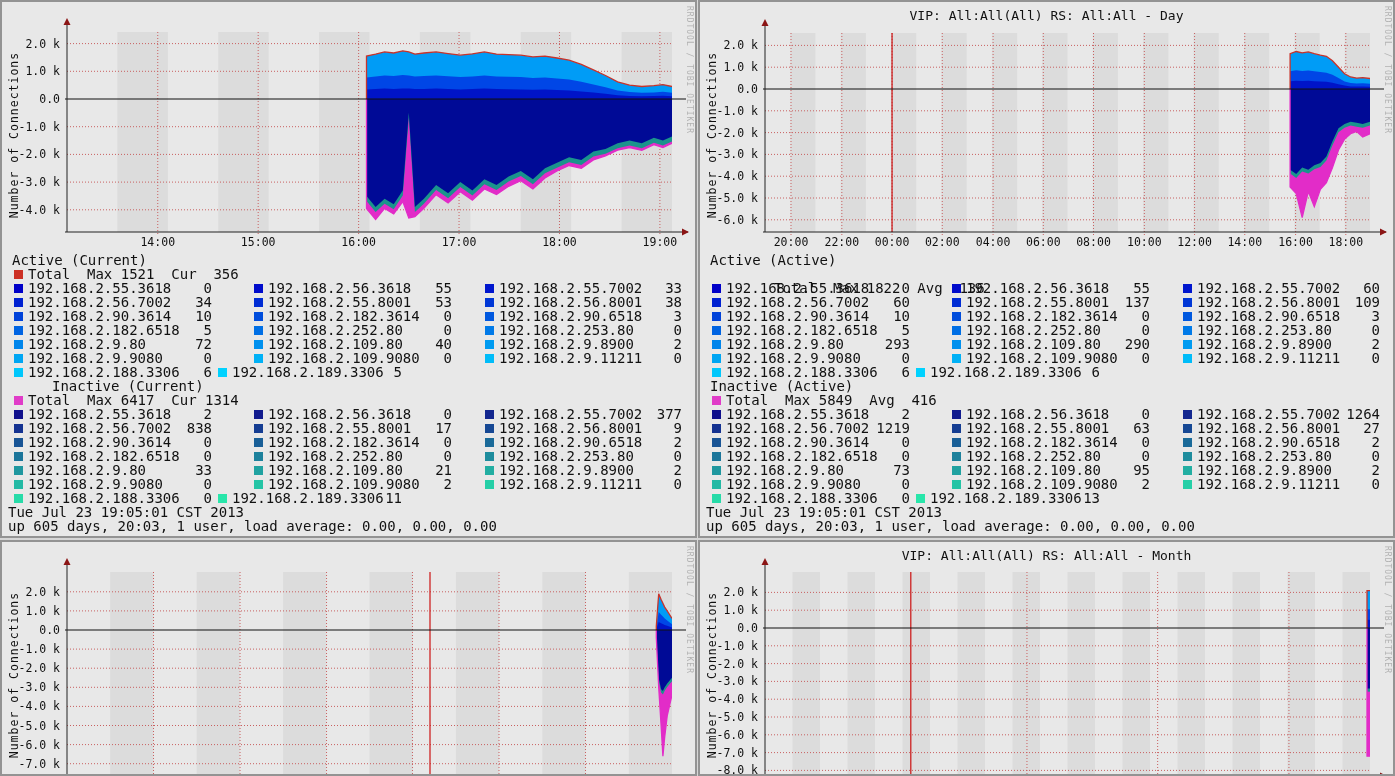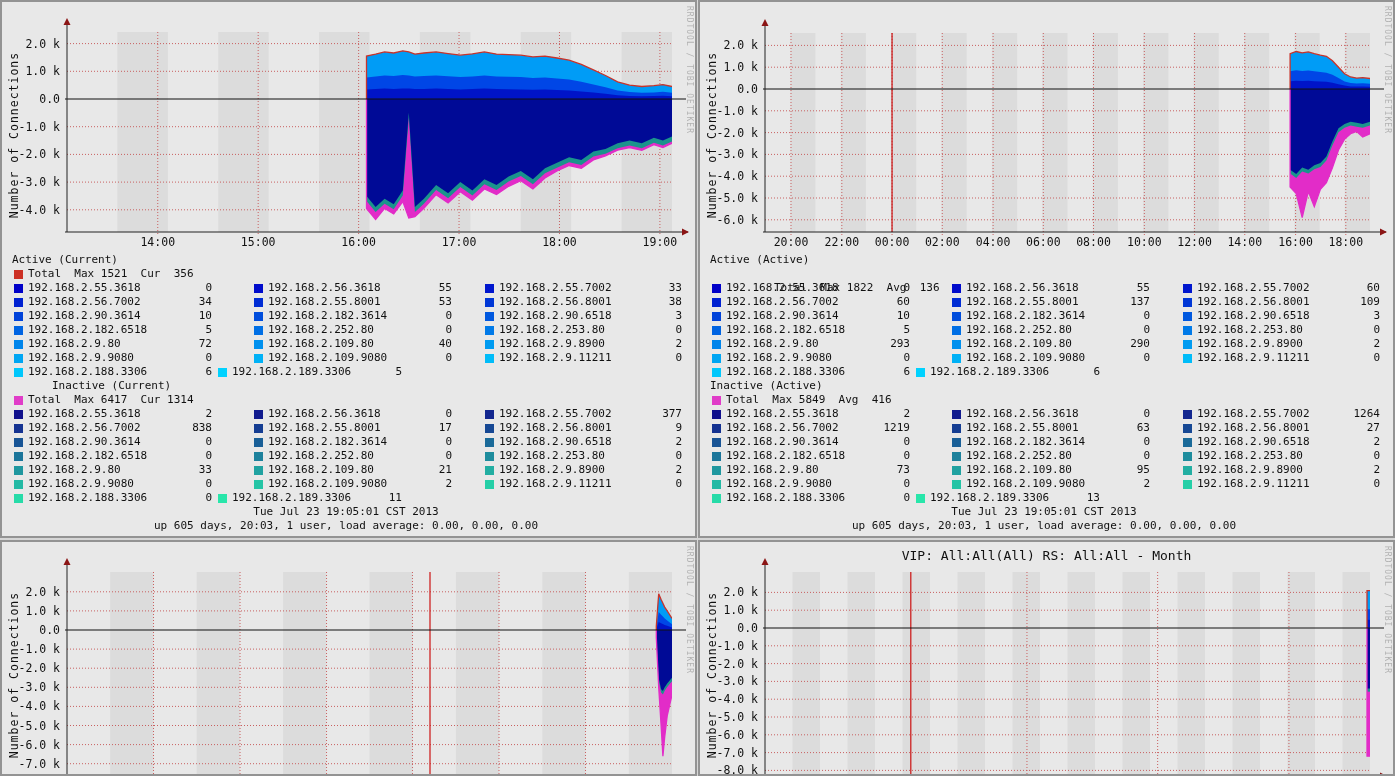--- a/index.html
+++ b/index.html
@@ -2,30 +2,30 @@
 <html><head>
 <meta charset="utf-8">
 <style>
   html,body{margin:0;padding:0;background:#d6d6d6;font-family:"DejaVu Sans Mono","Liberation Mono",monospace;}
   .grid{width:1395px;height:776px;display:grid;grid-template-columns:697px 697px;grid-template-rows:538px 236px;gap:2px 1px;overflow:hidden;}
   .panel{position:relative;overflow:hidden;background:#e8e8e8;border:2px solid #939393;box-sizing:border-box;}
   .chart-title{position:absolute;top:6px;left:0;width:100%;text-align:center;font-size:13px;color:#111;letter-spacing:0px;white-space:pre;}
   .watermark{position:absolute;top:4px;right:1px;writing-mode:vertical-rl;font-size:8px;color:#b2b2b2;letter-spacing:1px;white-space:pre;}
   .ylabel{position:absolute;left:-78px;top:126px;width:180px;text-align:center;transform:rotate(-90deg);font-size:11.5px;letter-spacing:1px;color:#111;white-space:nowrap;}
   svg.chart{position:absolute;left:0;top:0;}
-  .legend{position:absolute;left:0;top:0;width:693px;height:538px;font-size:11px;color:#111;}
+  .legend{position:absolute;left:0;top:0;width:693px;height:538px;font-size:14px;color:#111;}
   .legend-line{position:absolute;height:14px;line-height:14px;white-space:pre;}
   .lg-heading{left:10px;}
   .lg-total{left:12px;display:flex;align-items:center;}
   .lg-total .sw{margin-right:5px;}
   .sw{width:9px;height:9px;display:inline-block;flex:0 0 9px;}
   .lg-entry{position:absolute;display:flex;align-items:center;height:14px;}
   .lg-entry .ip{margin-left:5px;flex:1 1 auto;}
   .lg-entry .val{text-align:right;}
-  .lg-footer{right:18px;text-align:center;}
+  .lg-footer{right:18px;text-align:left;}
 </style>
 </head>
 <body>
 
 <div class="grid">
   <div class="panel" id="panel0">
     <div class="ylabel">Number of Connections</div>
     <div class="watermark">RRDTOOL / TOBI OETIKER</div>
     <svg class="chart" width="693" height="534">
         <defs>
@@ -95,20 +95,21 @@
         <div class="legend-line " style="top: 433px;"><span class="lg-entry" style="left: 12px; width: 198px;"><span class="sw" style="background: rgb(24, 84, 149);"></span><span class="ip">192.168.2.90.3614</span><span class="val">0</span></span><span class="lg-entry" style="left: 252px; width: 198px;"><span class="sw" style="background: rgb(25, 95, 151);"></span><span class="ip">192.168.2.182.3614</span><span class="val">0</span></span><span class="lg-entry" style="left: 483px; width: 197px;"><span class="sw" style="background: rgb(26, 106, 153);"></span><span class="ip">192.168.2.90.6518</span><span class="val">2</span></span></div>
         <div class="legend-line " style="top: 447px;"><span class="lg-entry" style="left: 12px; width: 198px;"><span class="sw" style="background: rgb(27, 117, 154);"></span><span class="ip">192.168.2.182.6518</span><span class="val">0</span></span><span class="lg-entry" style="left: 252px; width: 198px;"><span class="sw" style="background: rgb(29, 129, 156);"></span><span class="ip">192.168.2.252.80</span><span class="val">0</span></span><span class="lg-entry" style="left: 483px; width: 197px;"><span class="sw" style="background: rgb(30, 140, 157);"></span><span class="ip">192.168.2.253.80</span><span class="val">0</span></span></div>
         <div class="legend-line " style="top: 461px;"><span class="lg-entry" style="left: 12px; width: 198px;"><span class="sw" style="background: rgb(31, 151, 159);"></span><span class="ip">192.168.2.9.80</span><span class="val">33</span></span><span class="lg-entry" style="left: 252px; width: 198px;"><span class="sw" style="background: rgb(32, 162, 161);"></span><span class="ip">192.168.2.109.80</span><span class="val">21</span></span><span class="lg-entry" style="left: 483px; width: 197px;"><span class="sw" style="background: rgb(34, 174, 162);"></span><span class="ip">192.168.2.9.8900</span><span class="val">2</span></span></div>
         <div class="legend-line " style="top: 475px;"><span class="lg-entry" style="left: 12px; width: 198px;"><span class="sw" style="background: rgb(35, 185, 164);"></span><span class="ip">192.168.2.9.9080</span><span class="val">0</span></span><span class="lg-entry" style="left: 252px; width: 198px;"><span class="sw" style="background: rgb(36, 196, 165);"></span><span class="ip">192.168.2.109.9080</span><span class="val">2</span></span><span class="lg-entry" style="left: 483px; width: 197px;"><span class="sw" style="background: rgb(37, 207, 167);"></span><span class="ip">192.168.2.9.11211</span><span class="val">0</span></span></div>
         <div class="legend-line " style="top: 489px;"><span class="lg-entry" style="left: 12px; width: 198px;"><span class="sw" style="background: rgb(39, 219, 168);"></span><span class="ip">192.168.2.188.3306</span><span class="val">0</span></span><span class="lg-entry" style="left: 216px; width: 184px;"><span class="sw" style="background: rgb(40, 230, 170);"></span><span class="ip">192.168.2.189.3306</span><span class="val">11</span></span></div>
         <div class="legend-line lg-footer" style="top: 503px; left: 6px; width: 676px;">Tue Jul 23 19:05:01 CST 2013</div>
         <div class="legend-line lg-footer" style="top: 517px; left: 6px; width: 676px;">up 605 days, 20:03, 1 user, load average: 0.00, 0.00, 0.00</div>
       </div>
   </div>
   <div class="panel" id="panel1">
+    <div class="chart-title">VIP: All:All(All) RS: All:All - Day</div>
     <div class="ylabel">Number of Connections</div>
     <div class="watermark">RRDTOOL / TOBI OETIKER</div>
     <svg class="chart" width="693" height="534">
         <defs>
           <clipPath id="clip1">
             <rect x="65" y="31" width="605" height="199"></rect>
           </clipPath>
         </defs>
         <rect x="90.20833333333333" y="31" width="25.208333333333332" height="199" fill="#dcdcdc"></rect>
         <rect x="140.625" y="31" width="25.208333333333332" height="199" fill="#dcdcdc"></rect>

